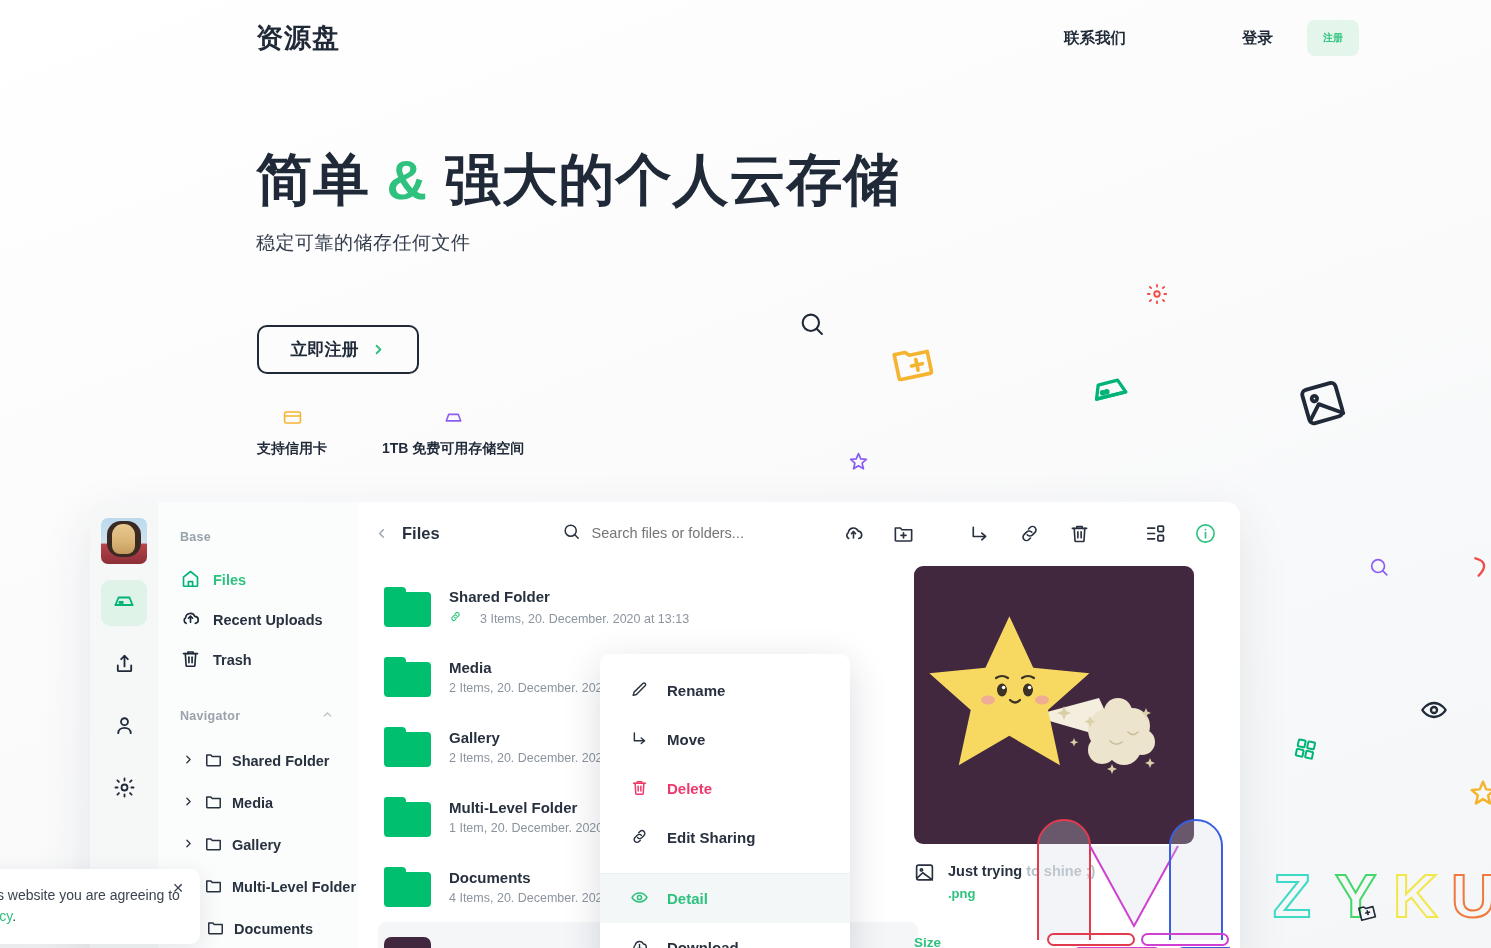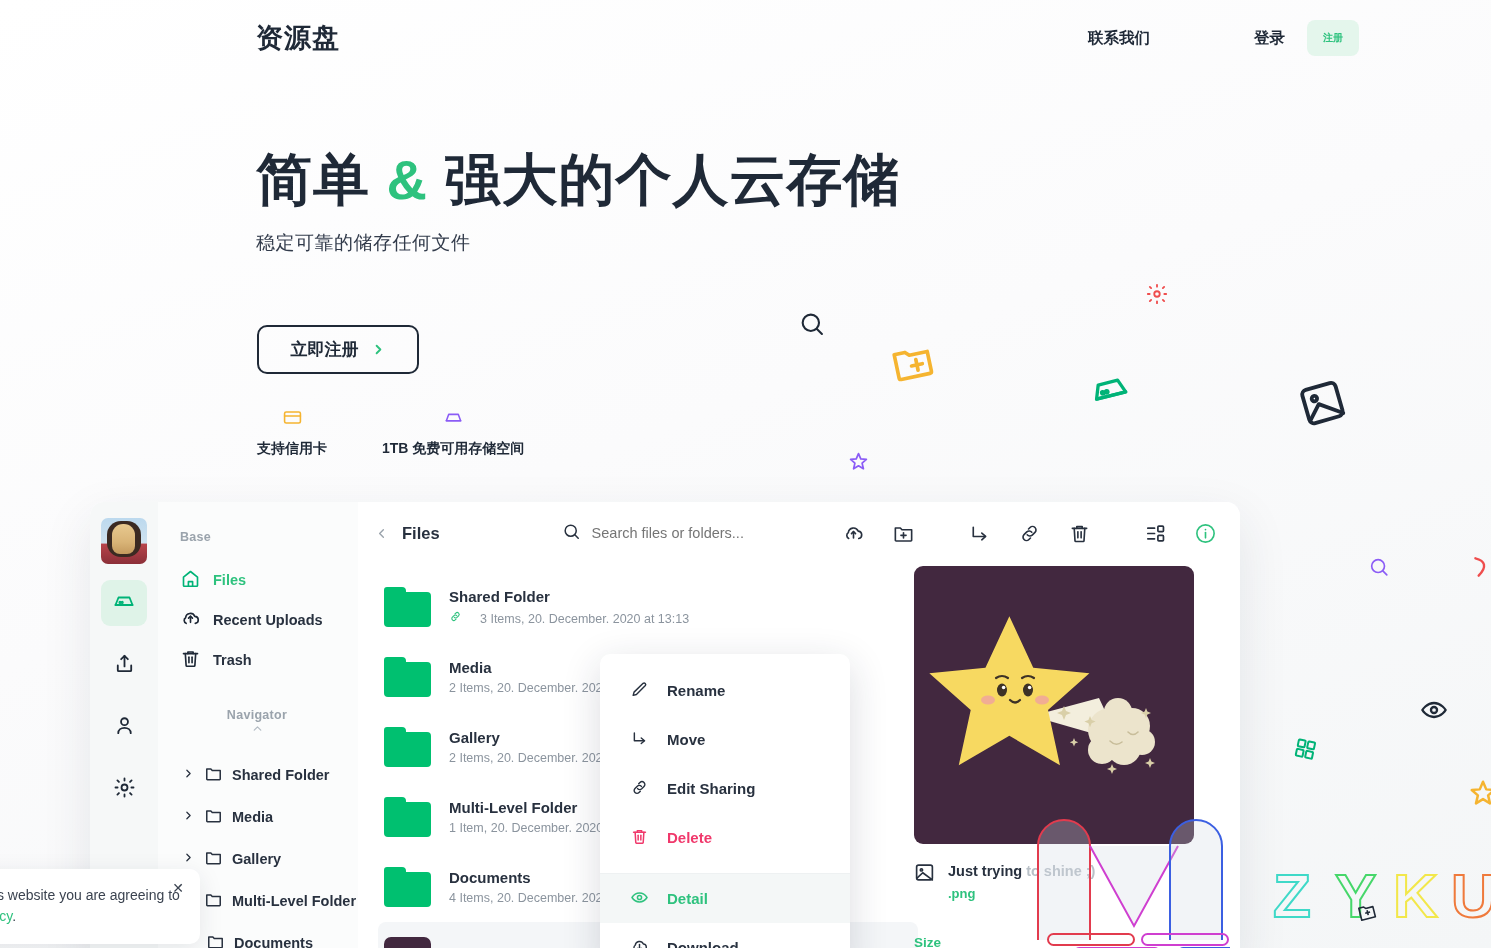--- a/index.html
+++ b/index.html
@@ -20,21 +20,21 @@
     position: absolute; top: 0; left: 0; width: 1491px; height: 76px;
     display: flex; align-items: center; z-index: 40;
   }
   .brand {
     position: absolute; left: 256px; top: 20px;
     font-size: 27px; font-weight: bold; color: #1f2937;
     letter-spacing: 1px;
   }
   .nav-right {
     position: absolute; right: 132px; top: 0; height: 76px;
-    display: flex; align-items: center; gap: 4px;
+    display: flex; align-items: center; gap: 16px;
   }
   .nav-link {
     font-size: 15.5px; font-weight: bold; color: #1f2937;
     cursor: pointer; white-space: nowrap;
   }
   .nav-contact { margin-right: 100px; }
   .nav-login { margin-right: 18px; }
   .btn-signup {
     background: #e4f6ec; color: #2ec27e;
     font-size: 10px; font-weight: bold;
@@ -112,21 +112,21 @@
   .rail-btn.active { background: #dff3e8; }
 
   .side-nav {
     width: 200px; flex: 0 0 200px; background: #fbfcfc;
     padding: 28px 0 0 22px;
   }
   .side-cap {
     font-size: 12.5px; color: #9aa3ac; font-weight: bold;
     letter-spacing: .3px; margin-bottom: 16px;
   }
-  .side-cap-row { display:flex; align-items:center; justify-content:space-between; padding-right:24px;flex-direction:column; }
+  .side-cap-row { display:flex; align-items:center; justify-content:space-between; padding-right:24px; }
   .side-item {
     display: flex; align-items: center; gap: 12px;
     height: 40px; cursor: pointer;
   }
   .side-item .lbl { font-size: 14.5px; font-weight: bold; color: #28313f; }
   .side-item.active .lbl { color: #2ec27e; }
   .nav-sp { height: 28px; }
   .tree-item {
     display: flex; align-items: center; gap: 9px;
     height: 42px; cursor: pointer; padding-left: 2px;
@@ -732,40 +732,40 @@
         </div>
         <div class="ctx-item">
           <span>
             <svg width="19" height="19" viewBox="0 0 24 24" fill="none" stroke="#28313f" stroke-width="1.8" stroke-linecap="round" stroke-linejoin="round">
                 <path d="M5.5 5v9.8h12.2"></path>
                 <polyline points="14.2 11.3 18.4 14.8 14.2 18.3"></polyline>
               </svg>
           </span>
           <span>Move</span>
         </div>
-        <div class="ctx-item">
-          <span>
-            <svg width="19" height="19" viewBox="0 0 24 24" fill="none" stroke="#28313f" stroke-width="1.8" stroke-linecap="round" stroke-linejoin="round">
-                <path d="M9.6 13.4a3.6 3.6 0 0 0 5.2.3l2.9-2.9a3.6 3.6 0 0 0-5.1-5.1l-1.6 1.6"></path>
-                <path d="M14.4 10.6a3.6 3.6 0 0 0-5.2-.3l-2.9 2.9a3.6 3.6 0 0 0 5.1 5.1l1.6-1.6"></path>
-              </svg>
-          </span>
-          <span>Edit Sharing</span>
-        </div>
         <div class="ctx-item danger">
           <span>
             <svg width="19" height="19" viewBox="0 0 24 24" fill="none" stroke="#f0386b" stroke-width="1.9" stroke-linecap="round" stroke-linejoin="round">
                 <polyline points="4.5 6.6 19.5 6.6"></polyline>
                 <path d="M9.2 6.6V4.8h5.6V6.6"></path>
                 <path d="M6.5 6.6 7.3 19.6a.85.85 0 0 0 .85.8h7.7a.85.85 0 0 0 .85-.8L17.5 6.6"></path>
                 <line x1="10.3" y1="10.3" x2="10.3" y2="16.5"></line>
                 <line x1="13.7" y1="10.3" x2="13.7" y2="16.5"></line>
               </svg>
           </span>
           <span>Delete</span>
+        </div>
+        <div class="ctx-item">
+          <span>
+            <svg width="19" height="19" viewBox="0 0 24 24" fill="none" stroke="#28313f" stroke-width="1.8" stroke-linecap="round" stroke-linejoin="round">
+                <path d="M9.6 13.4a3.6 3.6 0 0 0 5.2.3l2.9-2.9a3.6 3.6 0 0 0-5.1-5.1l-1.6 1.6"></path>
+                <path d="M14.4 10.6a3.6 3.6 0 0 0-5.2-.3l-2.9 2.9a3.6 3.6 0 0 0 5.1 5.1l1.6-1.6"></path>
+              </svg>
+          </span>
+          <span>Edit Sharing</span>
         </div>
         <div class="ctx-sep"></div>
         <div class="ctx-item hl">
           <span>
             <svg width="19" height="19" viewBox="0 0 24 24" fill="none" stroke="#2ec27e" stroke-width="1.9" stroke-linecap="round" stroke-linejoin="round">
                 <path d="M2.5 12s3.5-5.6 9.5-5.6S21.5 12 21.5 12 18 17.6 12 17.6 2.5 12 2.5 12z"></path>
                 <circle cx="12" cy="12" r="2.6"></circle>
               </svg>
           </span>
           <span>Detail</span>

